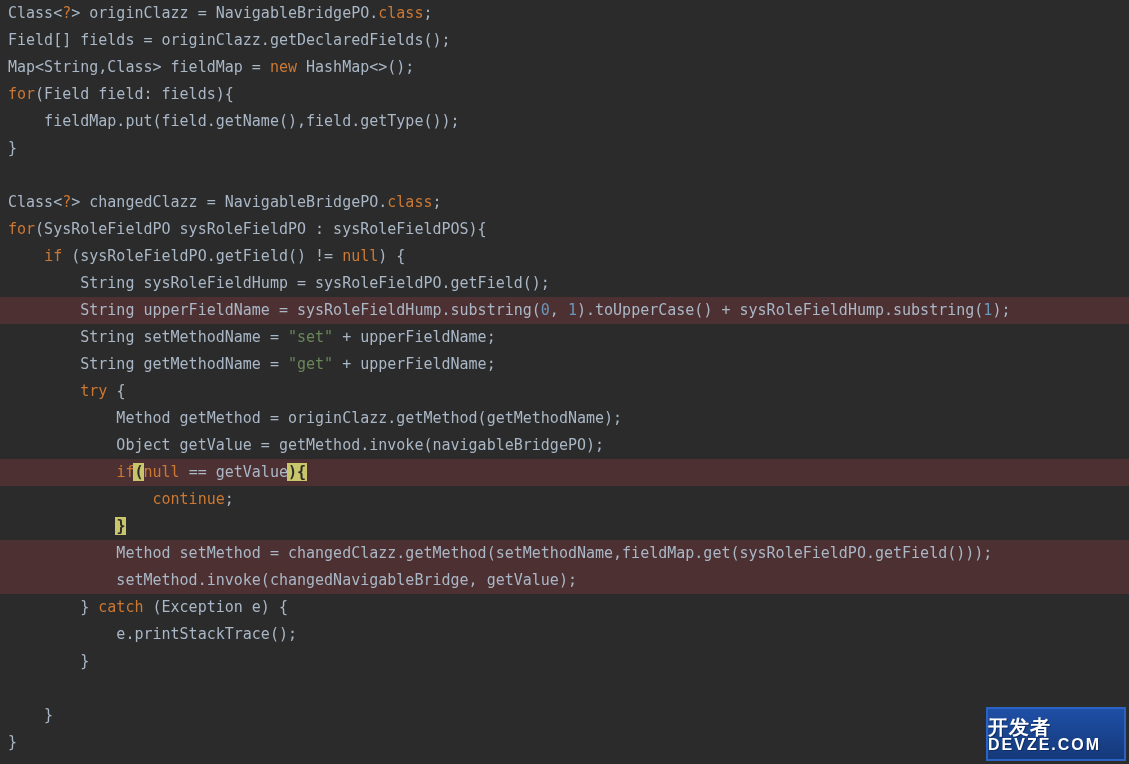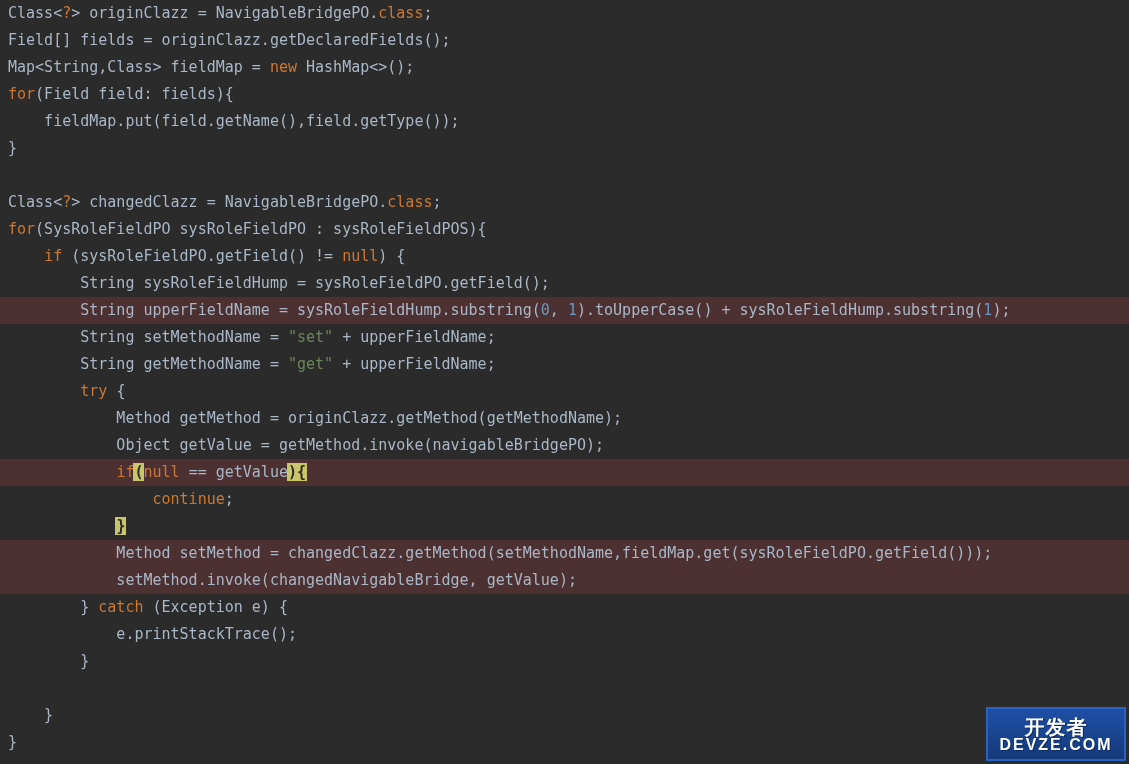--- a/index.html
+++ b/index.html
@@ -52,21 +52,20 @@
     position: absolute;
     right: 3px;
     bottom: 3px;
     width: 140px;
     height: 54px;
     border: 2px solid #2a63c4;
     background: linear-gradient(#1e4fa6, #15397a);
     box-sizing: border-box;
     display: flex;
     flex-direction: column;
-    align-items: center;
     justify-content: center;
     font-family: "Arial Black", Arial, sans-serif;
     letter-spacing: 1px;
   }
   .wm-line1 {
     color: #fff;
     font-size: 20px;
     font-weight: 900;
     line-height: 22px;
     text-shadow: 1px 1px 0 #0b2a5f;

